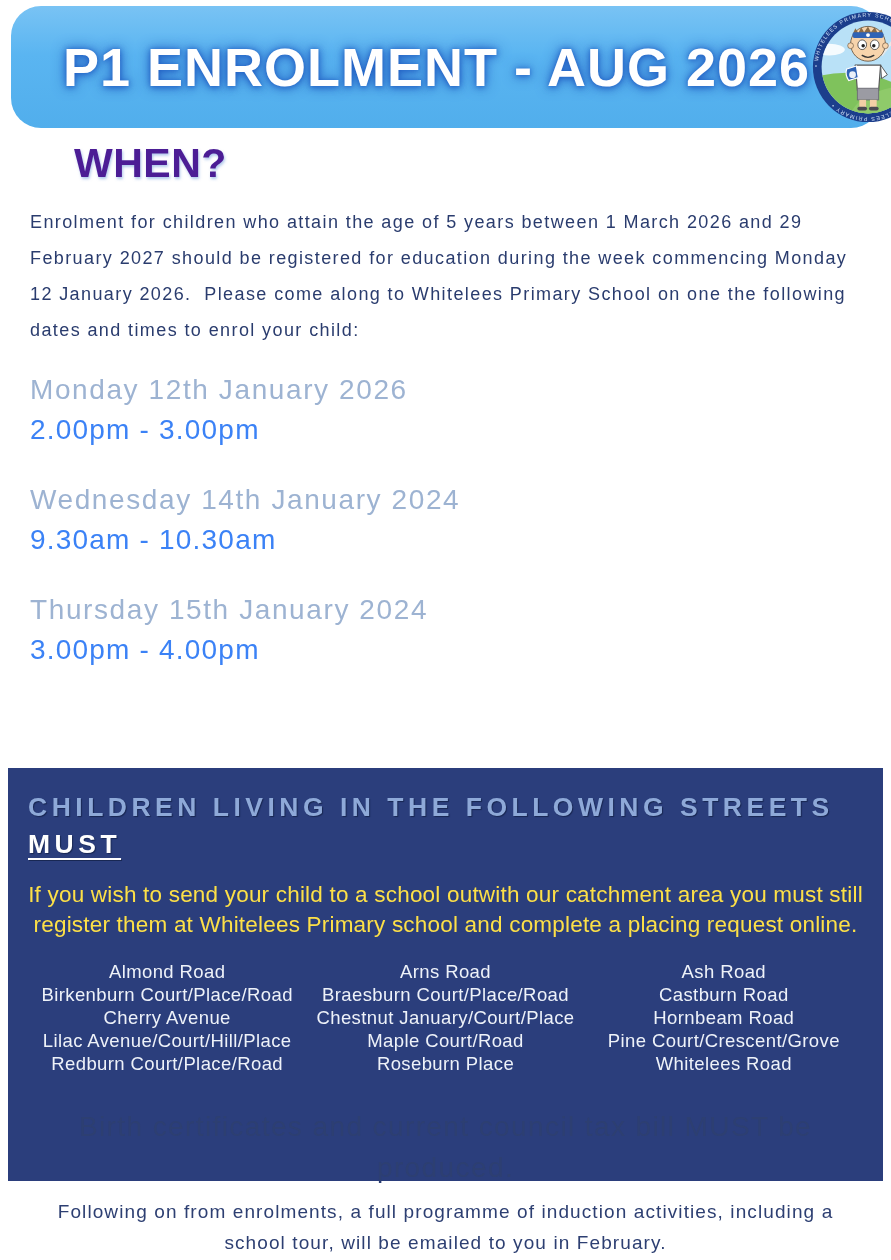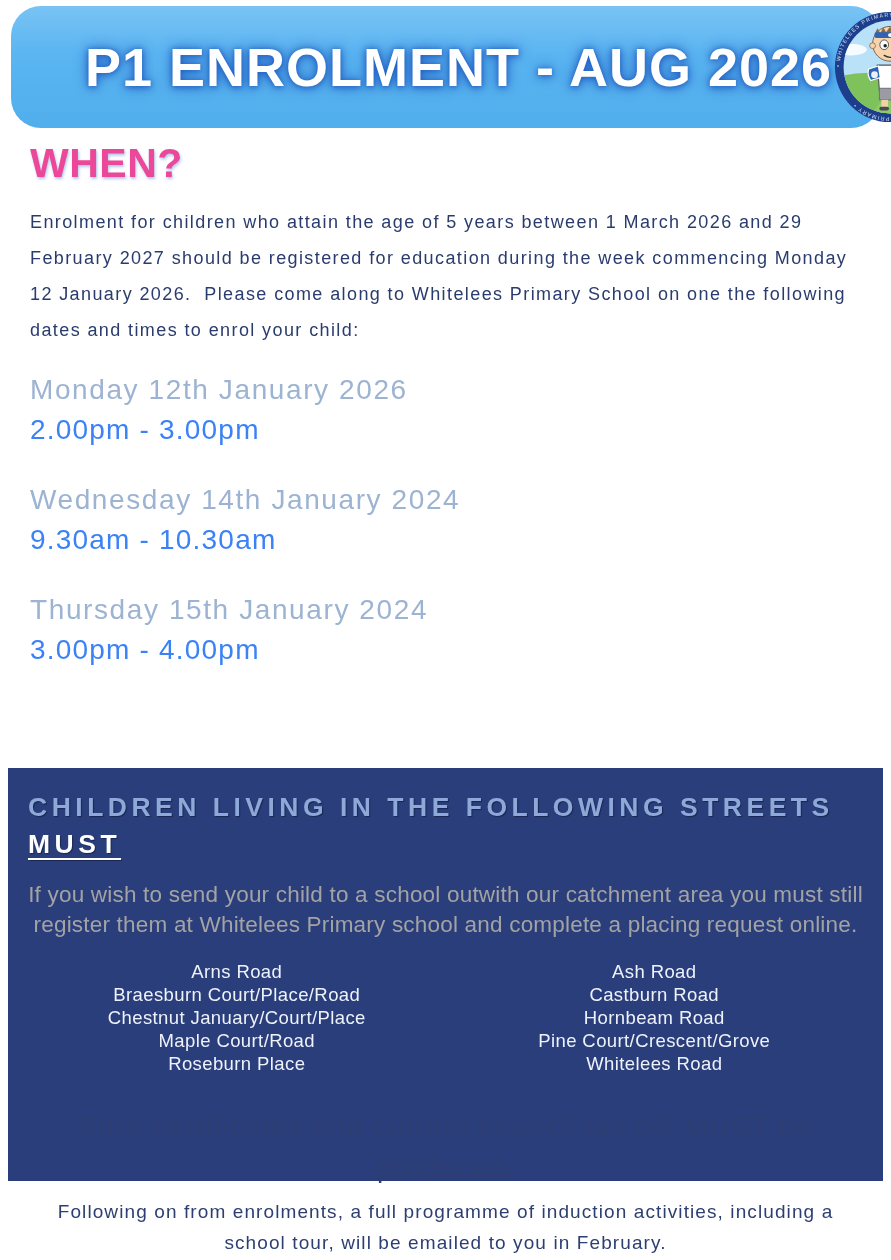--- a/index.html
+++ b/index.html
@@ -25,40 +25,41 @@
   }
   .banner-title {
     flex: 1;
     text-align: center;
     color: #ffffff;
     font-size: 54px;
     font-weight: 700;
     letter-spacing: 1px;
     text-shadow: 0 0 14px rgba(28, 84, 190, 0.9), 0 0 4px rgba(28, 84, 190, 0.55), 0 2px 6px rgba(28, 84, 190, 0.5);
     white-space: nowrap;
-    padding-left: 74px;
+    padding-left: 52px;
   }
   .logo-wrap {
     width: 126px;
     height: 122px;
     display: flex;
     align-items: center;
     justify-content: flex-start;
     margin-right: 6px;
   }
   .logo-wrap svg { width: 116px; height: 116px; }
 
   
   .content { position: absolute; left: 30px; right: 28px; top: 140px; }
   .when-heading {
-    color: #ec4899;
+    color: #4c1d95;
     font-size: 41px;
     font-weight: 700;
     letter-spacing: 0.5px;
     text-shadow: 1px 2px 3px rgba(110, 155, 220, 0.55);
+    margin-left: 44px;
   }
   .intro {
     margin-top: 17px;
     color: #2a3c6e;
     font-size: 18px;
     line-height: 36px;
     letter-spacing: 1.4px;
     white-space: pre-wrap;
   }
   .sessions { margin-top: 27px; }
@@ -95,21 +96,21 @@
   }
   .catchment-heading .must {
     color: #ffffff;
     text-decoration: underline;
     text-decoration-thickness: 2px;
     text-underline-offset: 5px;
   }
   .catchment-note {
     margin-top: 17px;
     text-align: center;
-    color: #a3a3a3;
+    color: #fde047;
     font-size: 22.5px;
     line-height: 30px;
     letter-spacing: 0.2px;
   }
   .streets {
     margin-top: 20px;
     display: flex;
   }
   .street-col {
     flex: 1;
@@ -221,20 +222,27 @@
 
   <div class="catchment">
     <div class="catchment-heading">
       <span>CHILDREN LIVING IN THE FOLLOWING STREETS </span><span class="must">MUST</span><br>
     </div>
 
     <p class="catchment-note">If you wish to send your child to a school outwith our catchment area you must still register them at Whitelees Primary school and complete a placing request online.</p>
 
     <div class="streets">
       <div class="street-col">
+        <div>Almond Road</div>
+        <div>Birkenburn Court/Place/Road</div>
+        <div>Cherry Avenue</div>
+        <div>Lilac Avenue/Court/Hill/Place</div>
+        <div>Redburn Court/Place/Road</div>
+      </div>
+      <div class="street-col">
         <div>Arns Road</div>
         <div>Braesburn Court/Place/Road</div>
         <div>Chestnut January/Court/Place</div>
         <div>Maple Court/Road</div>
         <div>Roseburn Place</div>
       </div>
       <div class="street-col">
         <div>Ash Road</div>
         <div>Castburn Road</div>
         <div>Hornbeam Road</div>

